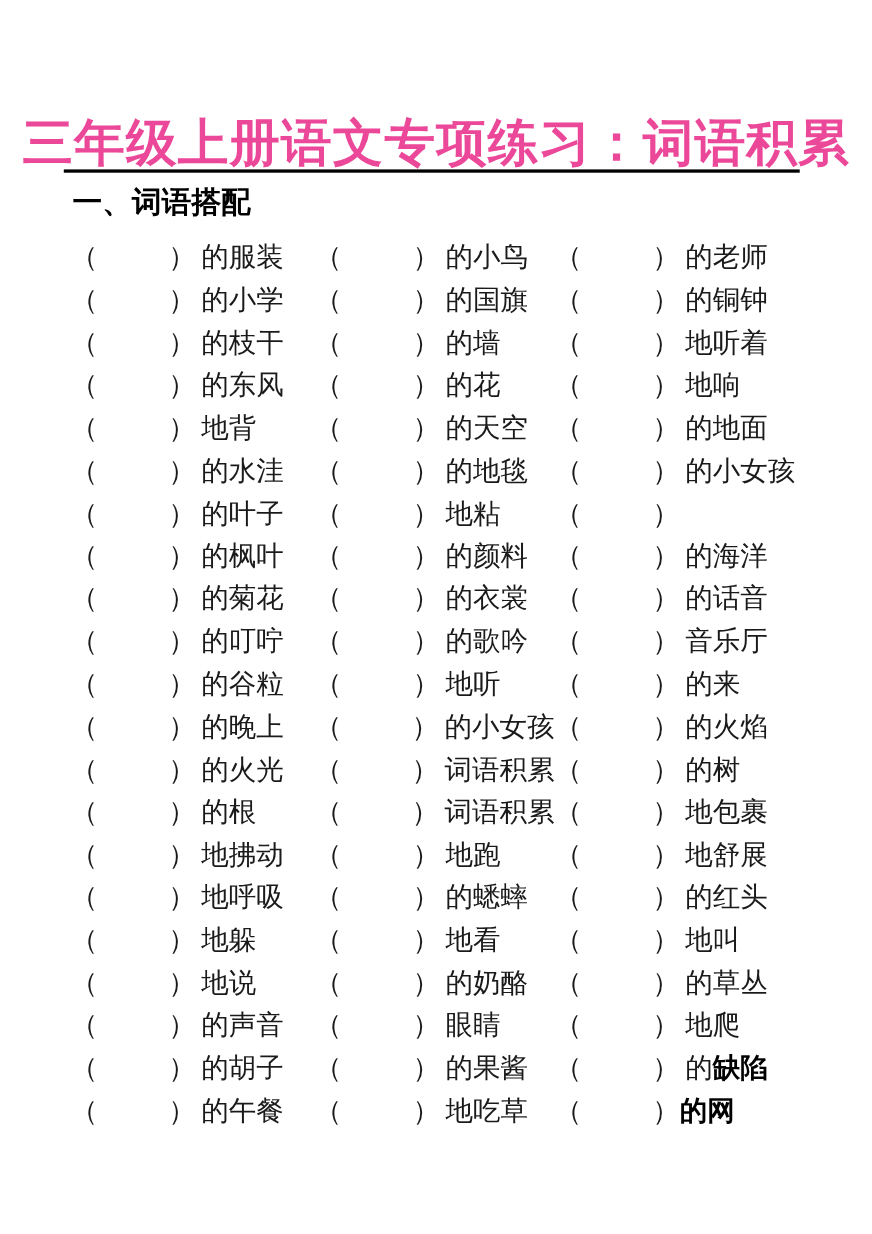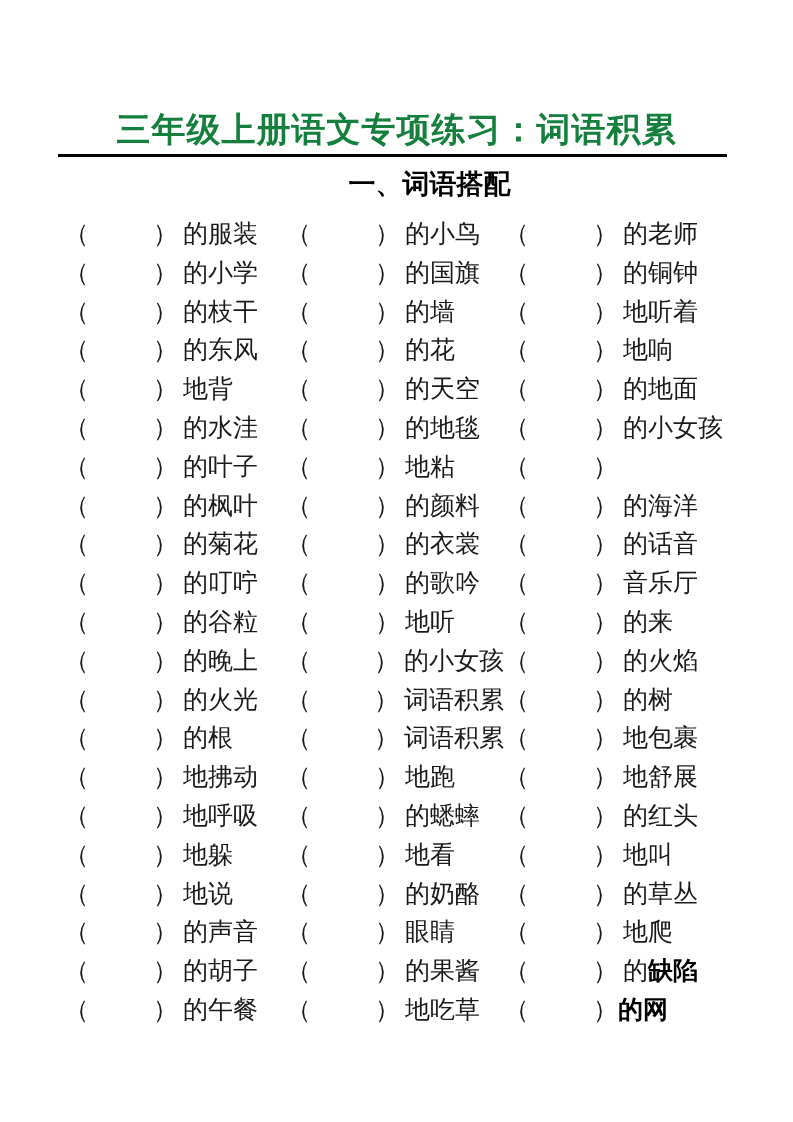--- a/index.html
+++ b/index.html
@@ -15,40 +15,39 @@
     color: #111111;
     font-family: "Liberation Serif", "DejaVu Serif", serif;
     overflow: hidden;
   }
   .doc-title {
     margin: 0;
     padding-top: 108px;
     text-align: center;
     font-family: "Liberation Sans", "DejaVu Sans", sans-serif;
     font-weight: 700;
-    font-size: 34px;
+    font-size: 46px;
     line-height: 42px;
     letter-spacing: 1px;
-    color: #15803d;
+    color: #ec4899;
   }
   .title-rule {
     margin: 4px 0 0 58px;
     width: 669px;
     height: 0;
     border: none;
     border-top: 3.5px solid #000000;
   }
   .section-heading {
     margin: 10px 0 0 66px;
     font-family: "Liberation Sans", "DejaVu Sans", sans-serif;
     font-weight: 700;
     font-size: 27px;
     line-height: 34px;
     color: #000000;
-    text-align: center;
   }
   .exercise-grid {
     margin: 16px 0 0 64px;
   }
   .exercise-row {
     display: flex;
     align-items: baseline;
     height: 38.8px;
   }
   .exercise-cell {

